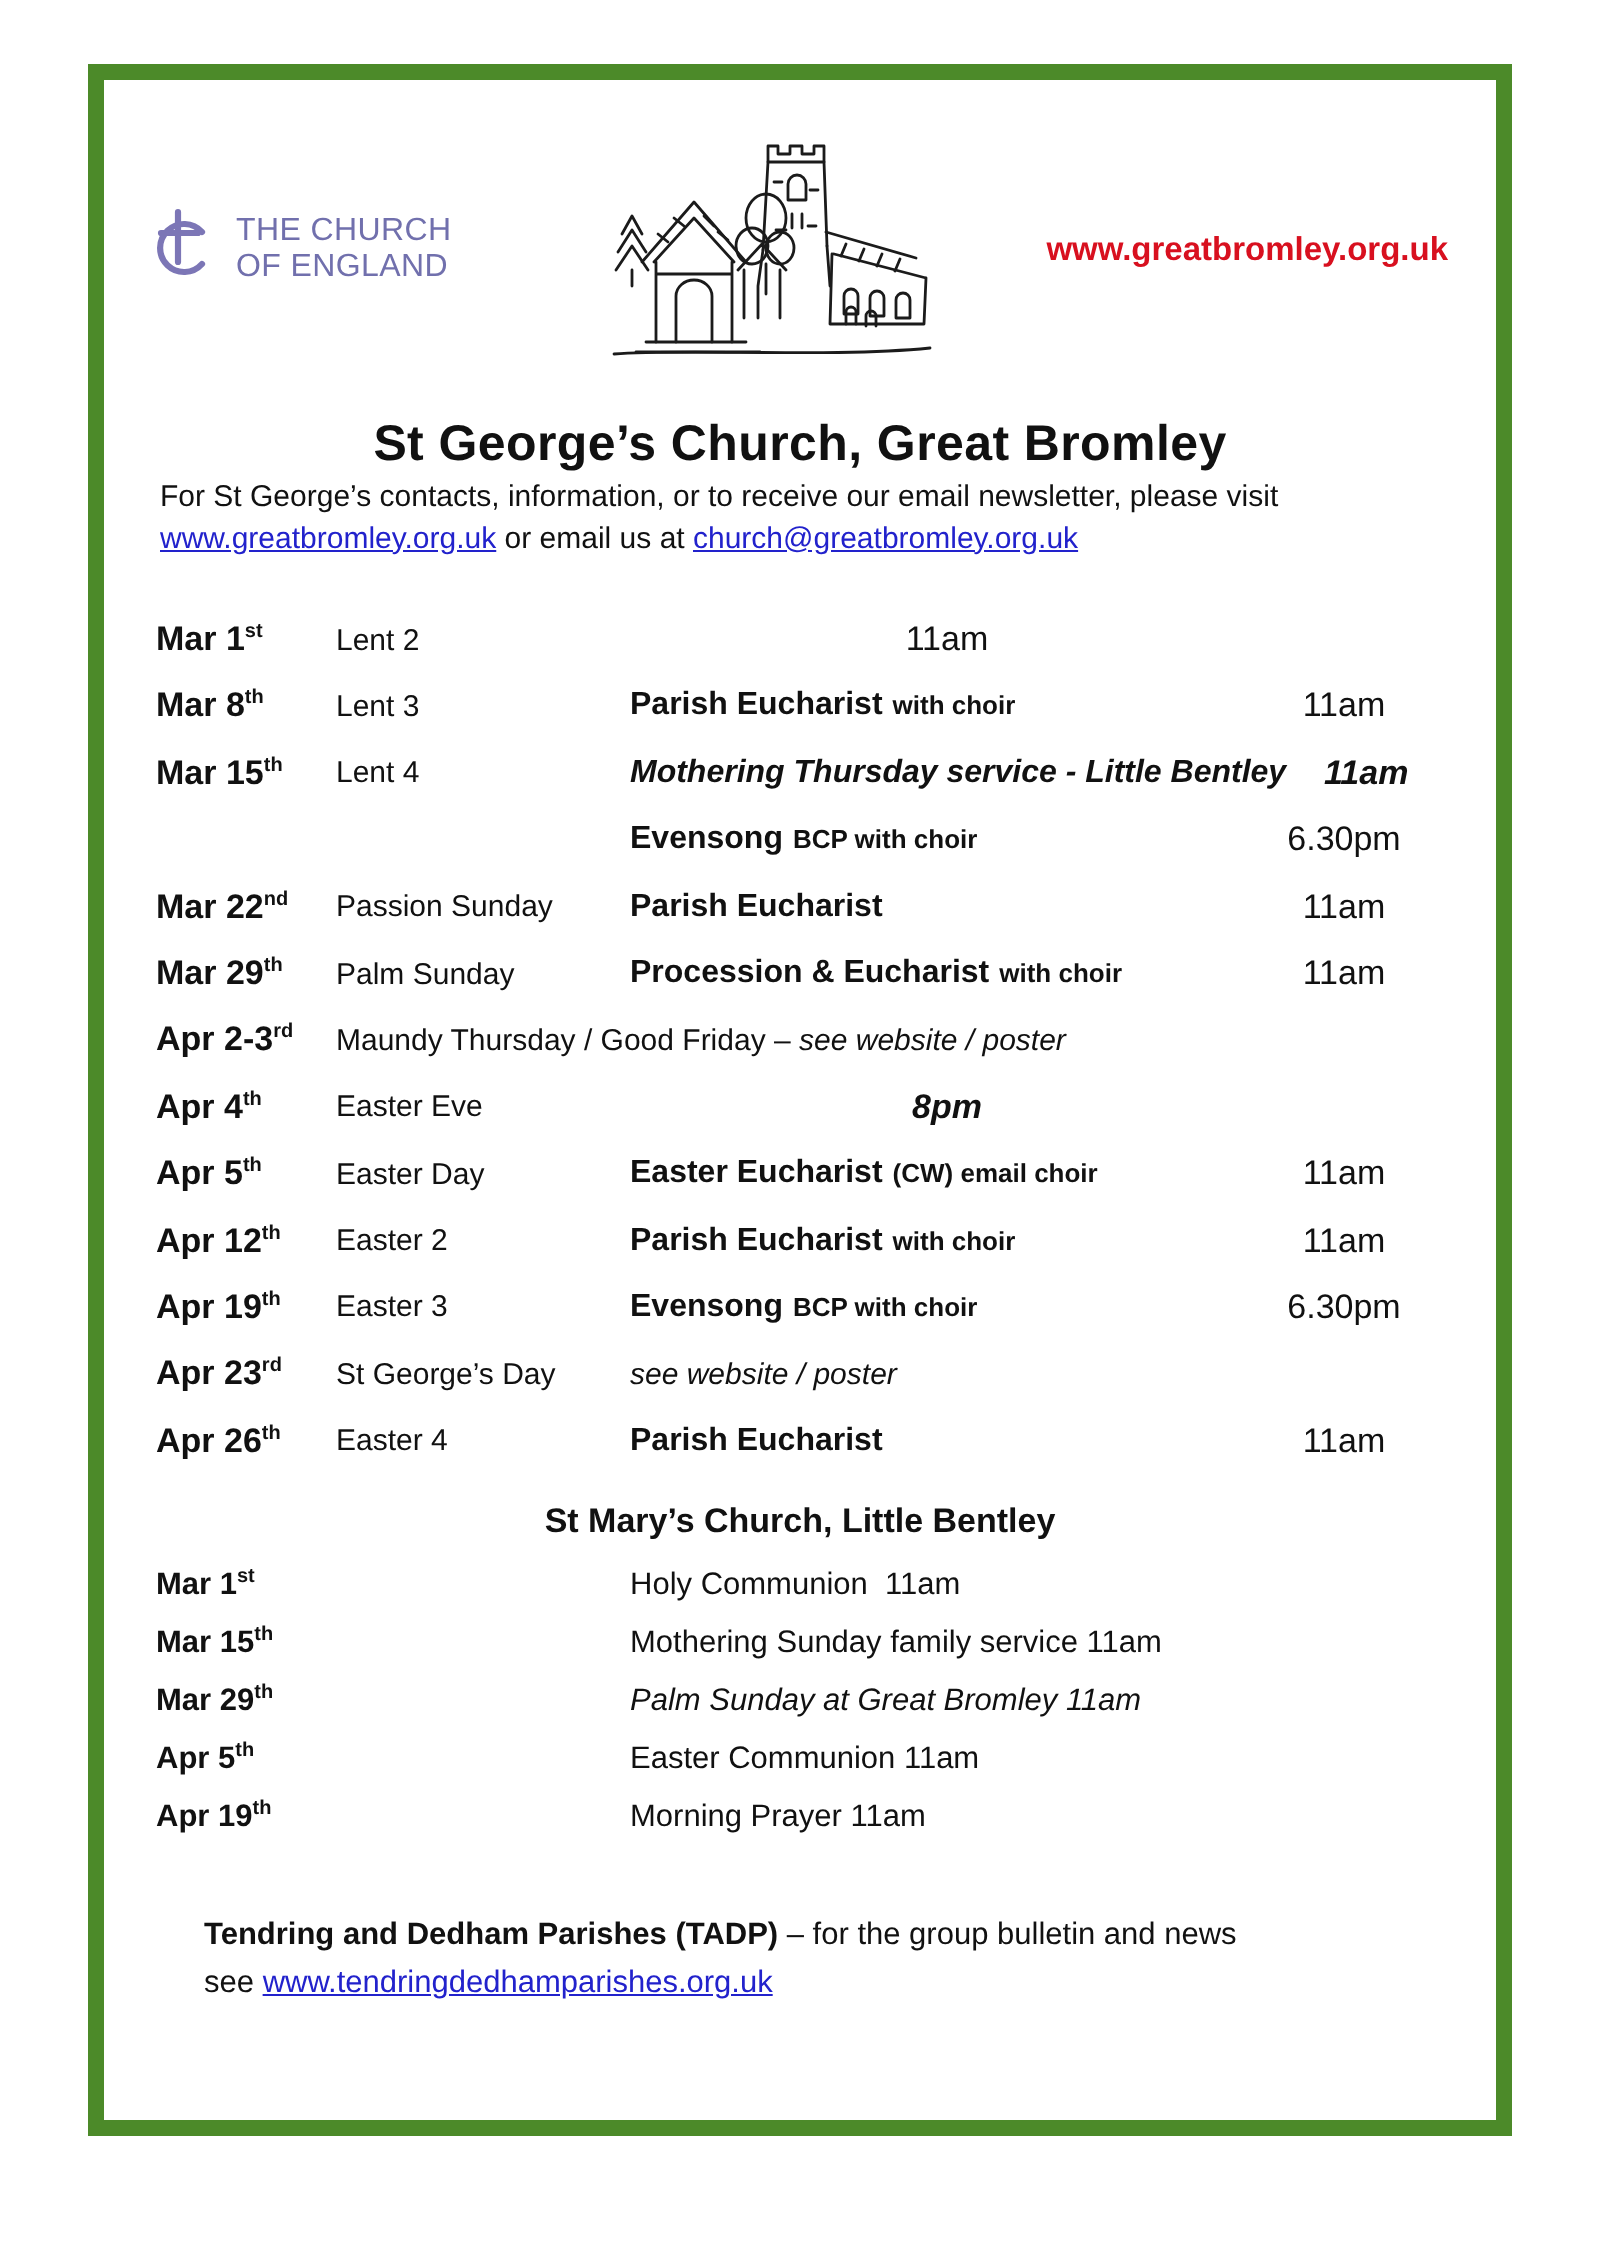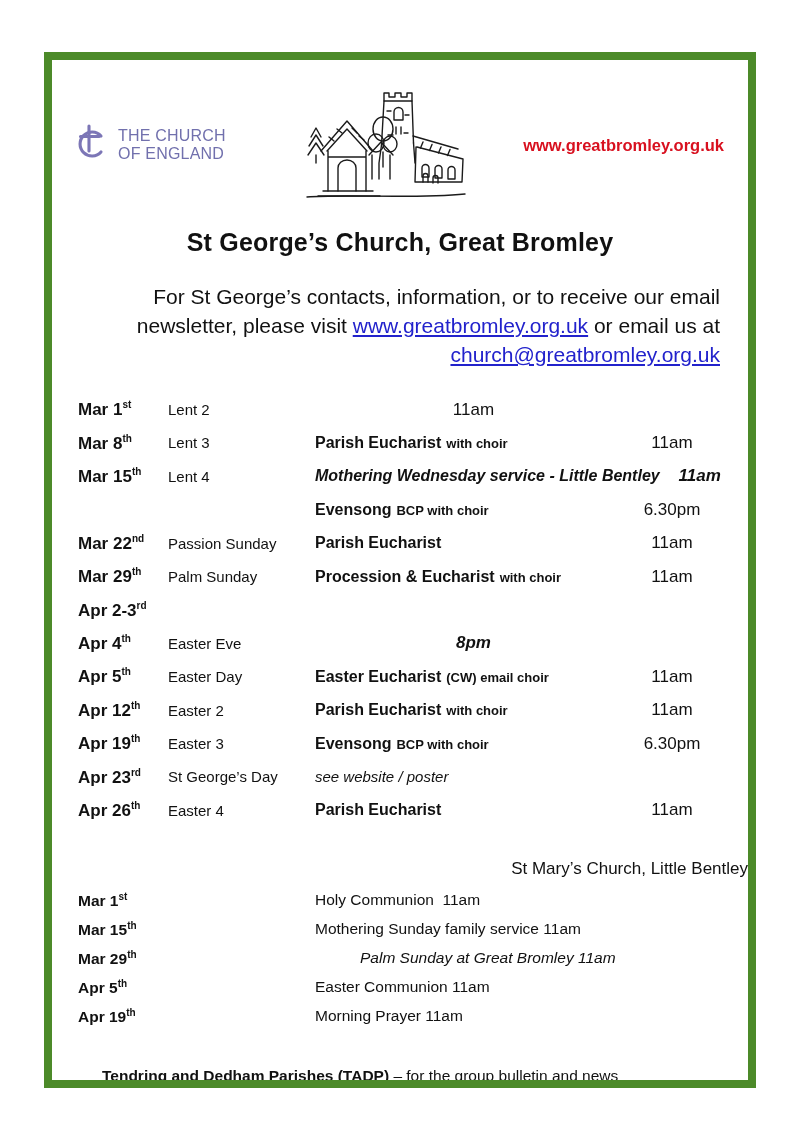--- a/index.html
+++ b/index.html
@@ -2,60 +2,60 @@
 <html><head>
 <meta charset="utf-8">
 <style>
   * { margin:0; padding:0; box-sizing:border-box; }
   html,body { background:#ffffff; }
   body { width:800px; height:1132px; font-family:"Liberation Sans", sans-serif; color:#111; position:relative; }
 
   .page { position:relative; width:800px; height:1132px; background:#fff; overflow:hidden; }
 
   .frame {
-    position:absolute; left:44px; top:52px; width:712px; height:1036px;
+    position:absolute; left:44px; top:32px; width:712px; height:1036px;
     border:8px solid #4c8a29; background:#fff; overflow:hidden;
   }
 
   
   .header { display:flex; justify-content:space-between; align-items:center; padding:24px 24px 0 20px; height:146px; }
   .coe { display:flex; align-items:center; gap:6px; width:196px; flex:0 0 auto; }
   .coe-text { font-size:16px; line-height:1.12; color:#7170ad; letter-spacing:.2px; }
   .church-art { width:176px; height:124px; flex:0 0 auto; }
   .site-red { color:#d8101f; font-weight:bold; font-size:16.5px; width:226px; text-align:right; flex:0 0 auto; }
 
   
   .title { text-align:center; font-size:25px; font-weight:bold; margin-top:22px; letter-spacing:.2px; }
-  .intro { text-align:right; font-size:21px; line-height:1.38; margin-top:26px; padding:0 28px; }
+  .intro { text-align:left; font-size:15px; line-height:1.38; margin-top:2px; padding:0 28px; }
   a.link { color:#2222cc; text-decoration:underline; cursor:pointer; }
 
   
   .sgtable { margin-top:23px; padding:0 36px 0 26px; }
   .sg-row { display:grid; grid-template-columns:90px 147px 1fr 80px; align-items:center; height:33.4px; }
   .sg-row.span { grid-template-columns:90px 1fr; }
   .c-date { font-weight:bold; font-size:17px; white-space:nowrap; }
   .c-date sup { font-size:10px; }
   .c-day  { font-size:15px; white-space:nowrap; }
   .c-service { font-size:16px; font-weight:bold; white-space:nowrap; }
   .c-service .note { font-size:13px; margin-left:5px; }
   .c-service.em { font-style:italic; }
   .c-service.plain { font-weight:normal; font-style:italic; font-size:15px; }
   .c-time { text-align:center; font-size:17px; white-space:nowrap; }
   .c-time.em { font-style:italic; font-weight:600; }
   .spantext { font-size:15px; white-space:nowrap; }
   .spantext .it { font-style:italic; }
 
   
-  .smheading { text-align:right; font-weight:normal; font-size:17px; margin-top:32px; }
+  .smheading { text-align:center; font-weight:bold; font-size:17px; margin-top:14px; }
   .smtable { margin-top:7px; padding:0 36px 0 26px; }
   .sm-row { display:grid; grid-template-columns:237px 1fr; align-items:center; height:29px; }
   .sm-date { font-weight:bold; font-size:15.5px; }
   .sm-date sup { font-size:10px; }
   .sm-service { font-size:15.5px; }
-  .sm-service.em { font-style:italic;margin-left:45px; }
+  .sm-service.em { font-style:italic; }
 
   
   .footer { margin-top:33px; padding:0 40px 0 50px; font-size:15.5px; line-height:1.55; }
   .footer .bold { font-weight:bold; }
 </style>
 </head>
 <body>
 
 <div class="page">
   <div class="frame">
@@ -130,21 +130,21 @@
       <div class="sg-row">
         <span class="c-date"><span>Mar 8</span><sup>th</sup></span>
         <span class="c-day">Lent 3</span>
         <span class="c-service"><span>Parish Eucharist</span><span class="note">with choir</span></span>
         <span class="c-time">11am</span>
       </div>
 
       <div class="sg-row">
         <span class="c-date"><span>Mar 15</span><sup>th</sup></span>
         <span class="c-day">Lent 4</span>
-        <span class="c-service em"><span>Mothering Wednesday service - Little Bentley</span></span>
+        <span class="c-service em"><span>Mothering Thursday service - Little Bentley</span></span>
         <span class="c-time em">11am</span>
       </div>
 
       <div class="sg-row">
         <span class="c-date"><span></span></span>
         <span class="c-day"></span>
         <span class="c-service"><span>Evensong</span><span class="note">BCP with choir</span></span>
         <span class="c-time">6.30pm</span>
       </div>
 
@@ -157,20 +157,21 @@
 
       <div class="sg-row">
         <span class="c-date"><span>Mar 29</span><sup>th</sup></span>
         <span class="c-day">Palm Sunday</span>
         <span class="c-service"><span>Procession &amp; Eucharist</span><span class="note">with choir</span></span>
         <span class="c-time">11am</span>
       </div>
 
       <div class="sg-row span">
         <span class="c-date"><span>Apr 2-3</span><sup>rd</sup></span>
+        <span class="spantext"><span>Maundy Thursday / Good Friday – </span><span class="it">see website / poster</span></span>
       </div>
 
       <div class="sg-row">
         <span class="c-date"><span>Apr 4</span><sup>th</sup></span>
         <span class="c-day">Easter Eve</span>
         <span class="c-time em">8pm</span>
       </div>
 
       <div class="sg-row">
         <span class="c-date"><span>Apr 5</span><sup>th</sup></span>

